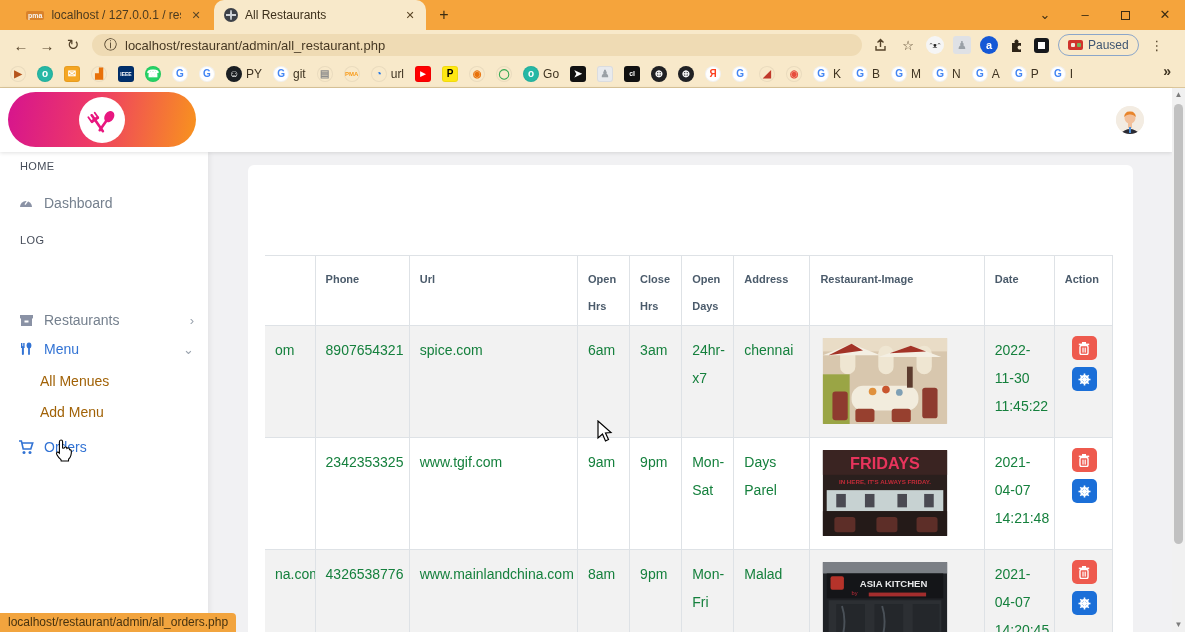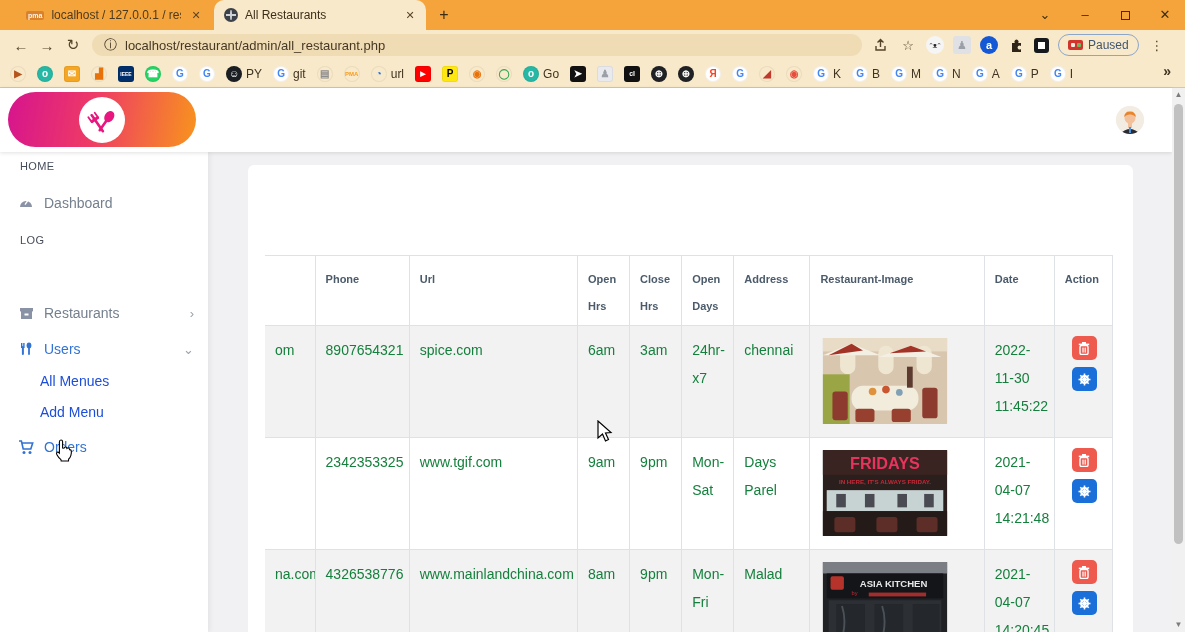--- a/index.html
+++ b/index.html
@@ -44,21 +44,21 @@
   .pageheader { left:0; top:88px; width:1172px; height:64px; background:#ffffff; box-shadow:0 1px 4px rgba(0,0,0,0.12); z-index:3; }
   .logo { position:absolute; left:8px; top:4px; width:188px; height:55px; border-radius:28px; background:linear-gradient(100deg,#d6148e 0%,#ee3a66 45%,#f8941d 100%); display:flex; align-items:center; justify-content:center; }
   .logo-circle { width:46px; height:46px; border-radius:50%; background:#fff; display:flex; align-items:center; justify-content:center; }
   .avatar { position:absolute; right:28px; top:18px; width:28px; height:28px; border-radius:50%; background:#f3ece2; overflow:hidden; }
 
   .sidebar { left:0; top:152px; width:208px; height:480px; background:#ffffff; box-shadow:2px 0 5px rgba(0,0,0,0.06); z-index:2; }
   .sb-section { position:absolute; left:20px; font-size:11px; font-weight:normal; color:#454c59; letter-spacing:0.4px; }
   .sb-item { position:absolute; left:0; width:208px; height:30px; display:flex; align-items:center; gap:10px; padding-left:18px; font-size:14px; color:#75808e; }
   .sb-item.active { color:#3273d4; }
   .sb-item .sbicon { width:16px; height:16px; flex:none; display:flex; align-items:center; justify-content:center; }
-  .sb-sub { padding-left:40px; color:#1d4ed8; }
+  .sb-sub { padding-left:40px; color:#a16207; }
   .sb-chev { position:absolute; right:14px; font-size:13px; color:#9aa3ae; }
 
   .card { left:248px; top:165px; width:885px; height:467px; background:#ffffff; border-radius:6px 6px 0 0; overflow:hidden; z-index:1; }
   .titlebar { position:absolute; left:17px; top:17px; width:848px; height:37px; background:#5a53c9; border-radius:4px; color:#ffffff; font-size:15px; line-height:37px; padding-left:17px; }
   .rtable { position:absolute; left:17px; top:90px; width:848px; border-collapse:collapse; table-layout:fixed; }
   .rtable th, .rtable td { border:1px solid #dee2e6; vertical-align:top; text-align:left; font-weight:normal; padding:10px 8px 0 10px; line-height:28px; overflow:hidden; }
   .rtable th { font-size:11px; font-weight:bold; color:#4b5b6b; height:70px; line-height:27px; }
   .rtable td { font-size:14px; color:#15803d; height:112px; }
   .rtable .c-first { border-left:none; }
   .rtable tr.odd td { background:#f2f2f2; }
@@ -288,21 +288,21 @@
             <path d="M2 12 a6 6 0 0 1 12 0 z" fill="#8a92a5"></path>
             <rect x="7.4" y="5" width="1.4" height="5" rx="0.7" fill="#fff" transform="rotate(35 8 8)"></rect>
           </svg>
       </span>
       <span>Dashboard</span>
     </div>
 
     <div class="sb-section" style="top:82px;">LOG</div>
 
 
-    <div class="sb-item" style="top:146px;">
+    <div class="sb-item" style="top:146px;align-items:flex-end;">
       <span class="sbicon">
         <svg width="15" height="15" viewBox="0 0 15 15">
             <rect x="2" y="5" width="11" height="8" fill="#8a92a5"></rect>
             <rect x="1" y="2" width="13" height="3.4" fill="#8a92a5"></rect>
             <rect x="5.5" y="7.5" width="4" height="2" fill="#fff"></rect>
           </svg>
       </span>
       <span>Restaurants</span>
       <span class="sb-chev">›</span>
     </div>
@@ -310,21 +310,21 @@
     <div class="sb-item active" style="top:182px;">
       <span class="sbicon">
         <svg width="14" height="14" viewBox="0 0 14 14" fill="#3273d4">
             <rect x="2" y="1" width="1.4" height="5"></rect>
             <rect x="4.2" y="1" width="1.4" height="5"></rect>
             <rect x="2.9" y="4" width="2" height="9" rx="1"></rect>
             <ellipse cx="10" cy="3.6" rx="2.4" ry="3"></ellipse>
             <rect x="9.1" y="5.5" width="1.8" height="7.5" rx="0.9"></rect>
           </svg>
       </span>
-      <span>Users</span>
+      <span>Menu</span>
       <span class="sb-chev">⌄</span>
     </div>
 
     <div class="sb-item sb-sub" style="top:214px;">
       <span>All Menues</span>
     </div>
     <div class="sb-item sb-sub" style="top:245px;">
       <span>Add Menu</span>
     </div>
 
@@ -531,20 +531,21 @@
     </tbody>
       </table>
   </div>
 
   <div class="abs pscroll">
     <span class="arr" style="top:0;">▲</span>
     <span class="thumb"></span>
     <span class="arr" style="bottom:0;">▼</span>
   </div>
 
+  <div class="abs statusbar">localhost/restaurant/admin/all_orders.php</div>
 
   <svg class="abs cursor" style="left:597px; top:420px;" width="18" height="24" viewBox="0 0 18 24">
     <path d="M1 1 L1 18 L5.5 14 L8.5 21 L11.5 19.5 L8.5 13 L14 12.5 Z" fill="#fff" stroke="#000" stroke-width="1.2"></path>
   </svg>
   <svg class="abs cursor" style="left:53px; top:438px;" width="22" height="24" viewBox="0 0 22 24">
     <path d="M8 2 q1.6 0 1.6 1.8 V10 l1.4 0.2 q0.4-1.4 1.6-1.2 q1.2 0.2 1.3 1.4 q1-0.9 1.9-0.3 q0.9 0.6 0.8 1.5 q1.5-0.2 1.7 1.3 q0.3 2.2-0.4 4.5 q-0.7 2.4-2.2 3.6 q-0.2 1-0.2 2 H8.2 q0-0.9-0.5-1.7 q-2.4-2-3.8-4.6 q-0.9-1.7 0.1-2.4 q1-0.7 2.4 0.8 V4 q0-2 1.6-2 Z" fill="#fff" stroke="#000" stroke-width="1.1"></path>
   </svg>
 
 </div>
 

